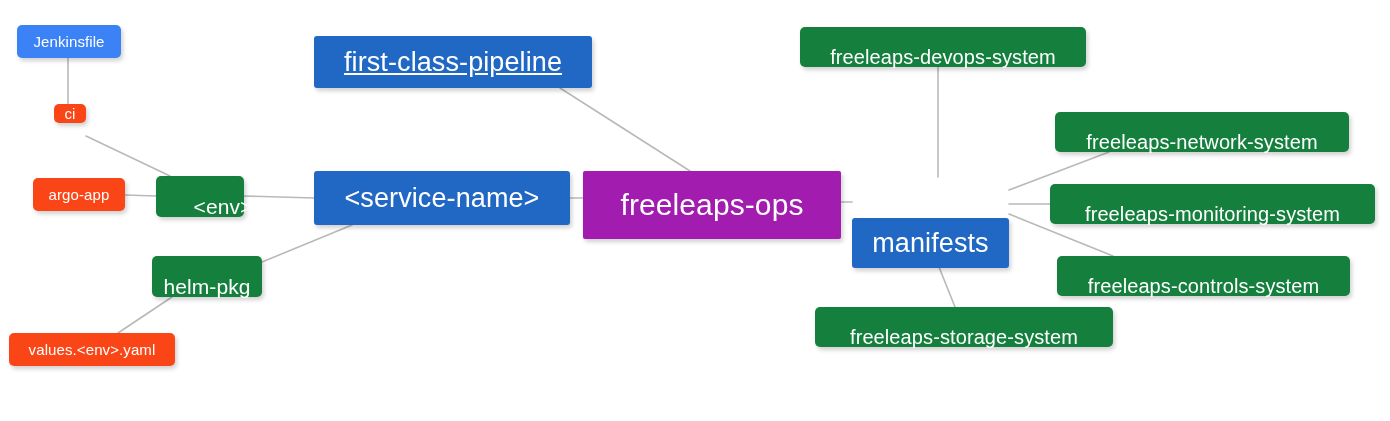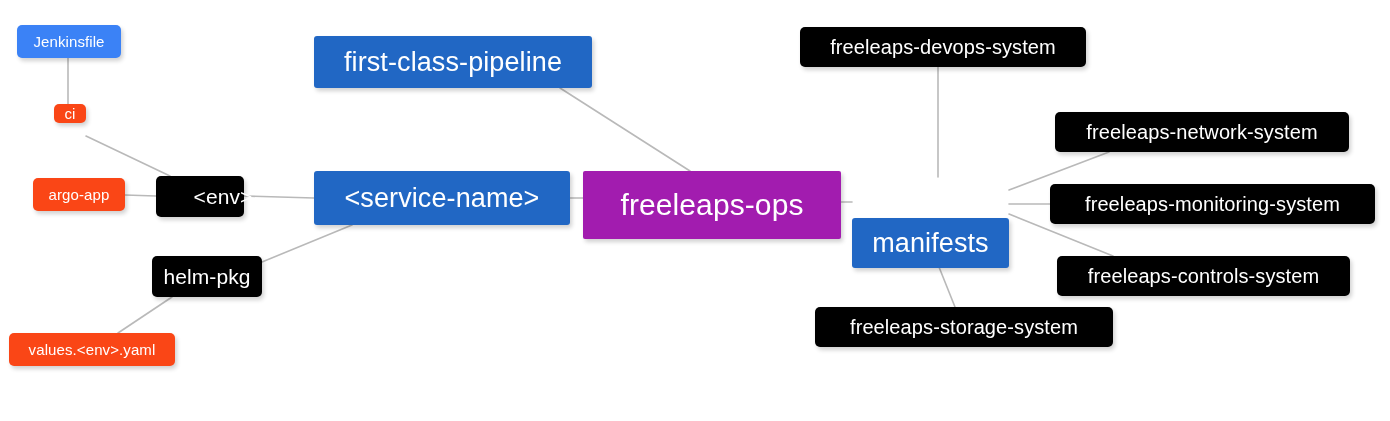--- a/index.html
+++ b/index.html
@@ -48,22 +48,23 @@
   }
   .node-root {
     background: #a21caf;
     border-radius: 2px;
   }
   .node-blue {
     background: #2167c4;
     border-radius: 3px;
   }
   .node-green {
-    background: #000000;
+    background: #15803d;
     border-radius: 5px;
+    align-items: flex-end;
   }
   .node-orange {
     background: #3b82f6;
     border-radius: 5px;
   }
   .node-red {
     background: #fa4616;
     border-radius: 5px;
   }
 </style>
@@ -84,21 +85,21 @@
       <line x1="938" y1="177" x2="938" y2="67" stroke="#b9b9b9" stroke-width="1.6" stroke-linecap="round"></line>
       <line x1="1009" y1="190" x2="1109" y2="152" stroke="#b9b9b9" stroke-width="1.6" stroke-linecap="round"></line>
       <line x1="1009" y1="204" x2="1050" y2="204" stroke="#b9b9b9" stroke-width="1.6" stroke-linecap="round"></line>
       <line x1="1009" y1="214" x2="1113" y2="256" stroke="#b9b9b9" stroke-width="1.6" stroke-linecap="round"></line>
       <line x1="923" y1="227" x2="955" y2="307" stroke="#b9b9b9" stroke-width="1.6" stroke-linecap="round"></line>
     </svg>
   <div id="node-layer">
       <div class="node node-root" style="left: 583px; top: 171px; width: 258px; height: 68px; font-size: 30px;">
         <span>freeleaps-ops</span>
       </div>
-      <div class="node node-blue" style="left: 314px; top: 36px; width: 278px; height: 52px; font-size: 27px;">
+      <div class="node node-blue" style="left: 314px; top: 36px; width: 278px; height: 52px; font-size: 27px; text-decoration: underline;">
         <span>first-class-pipeline</span>
       </div>
       <div class="node node-blue" style="left: 314px; top: 171px; width: 256px; height: 54px; font-size: 27px;">
         <span>&lt;service-name&gt;</span>
       </div>
       <div class="node node-blue" style="left: 852px; top: 177px; width: 157px; height: 50px; font-size: 27px; margin-top: 41px;">
         <span>manifests</span>
       </div>
       <div class="node node-green" style="left: 156px; top: 176px; width: 88px; height: 41px; font-size: 21px; padding-left: 46px;">
         <span>&lt;env&gt;</span>

